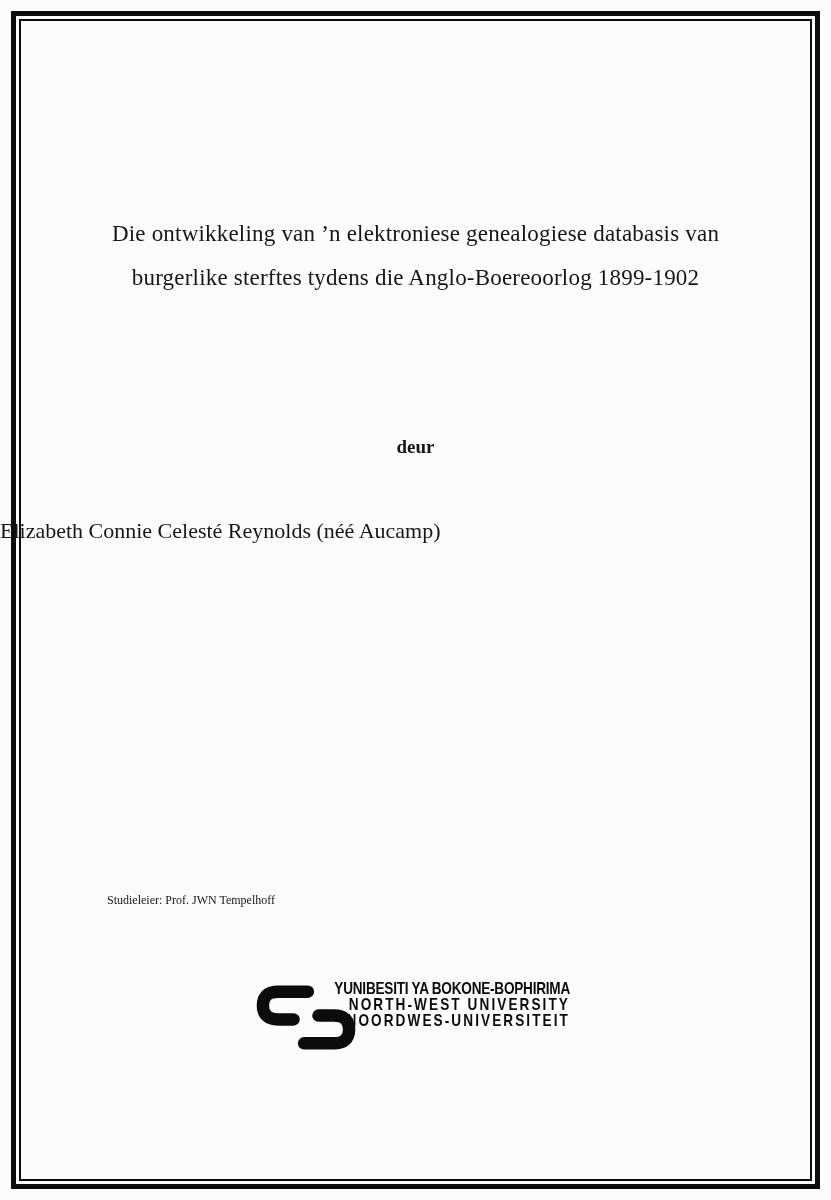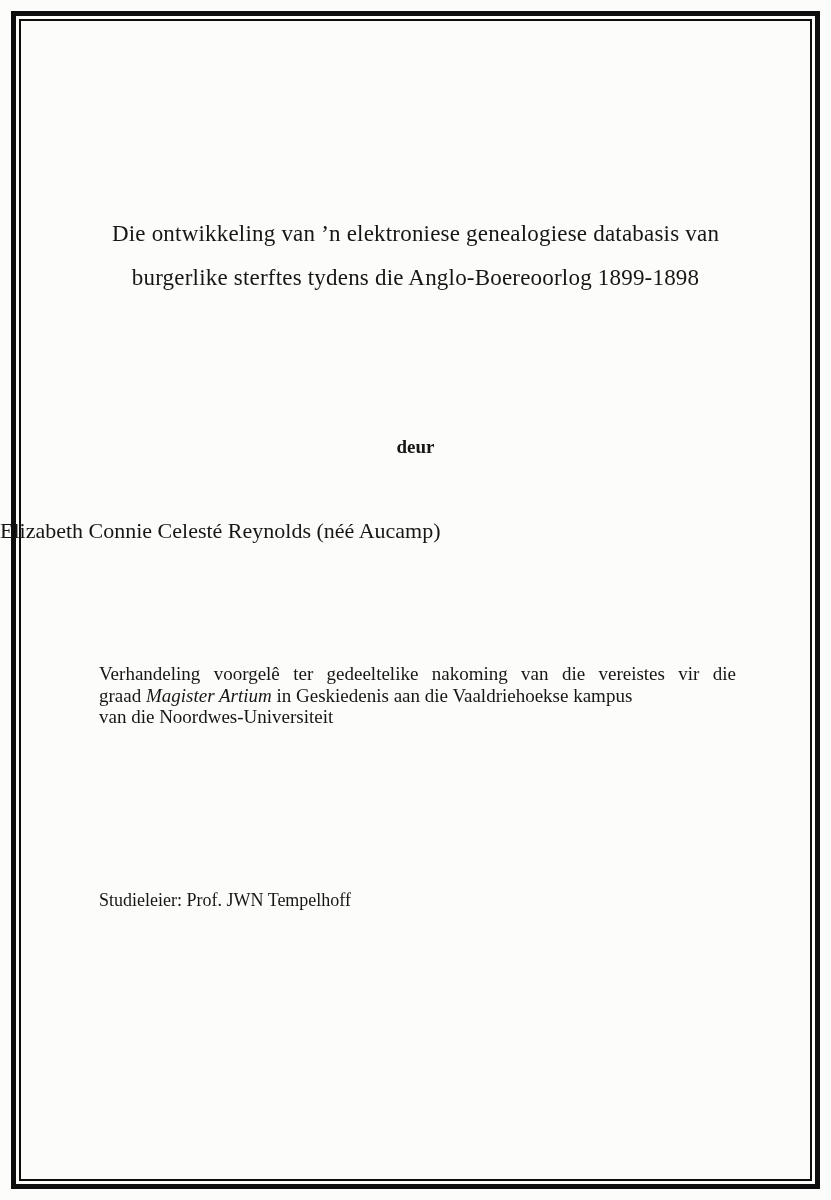--- a/index.html
+++ b/index.html
@@ -59,22 +59,22 @@
     line-height: 21.5px;
   }
   .statement .justified {
     text-align: justify;
     text-align-last: justify;
   }
   .statement .italic { font-style: italic; }
   .supervisor-block {
     position: absolute;
     top: 888px;
-    left: 99px;
-    font-size: 18px;
+    left: 107px;
+    font-size: 12px;
     line-height: 25px;
   }
   .logo {
     position: absolute;
     top: 981px;
     left: 256px;
     width: 314px;
     height: 76px;
   }
   .logo-mark {
@@ -105,31 +105,39 @@
 </head>
 <body>
 
 <div class="page">
 
   <div class="frame-outer"></div>
   <div class="frame-inner"></div>
 
   <div class="thesis-title">
     <div>Die ontwikkeling van ’n elektroniese genealogiese databasis van</div>
-    <div>burgerlike sterftes tydens die Anglo-Boereoorlog 1899-1898</div>
+    <div>burgerlike sterftes tydens die Anglo-Boereoorlog 1899-1902</div>
   </div>
 
   <div class="byline">deur</div>
 
   <div class="author">Elizabeth Connie Celesté Reynolds (néé Aucamp)</div>
 
-  <div class="statement">
-    <div class="justified">Verhandeling voorgelê ter gedeeltelike nakoming van die vereistes vir die</div>
-    <div><span>graad </span><span class="italic">Magister Artium</span><span> in Geskiedenis aan die Vaaldriehoekse kampus</span></div>
-    <div>van die Noordwes-Universiteit</div>
-  </div>
 
   <div class="supervisor-block">
     <div>Studieleier: Prof. JWN Tempelhoff</div>
   </div>
 
+  <div class="logo">
+    <svg class="logo-mark" viewBox="0 0 104 70" xmlns="http://www.w3.org/2000/svg">
+      <g fill="none" stroke="#0c0c0c" stroke-width="13" stroke-linecap="round">
+        <path d="M 54 8 H 23 Q 7 8 7 22.5 Q 7 37 23 37 H 39"></path>
+        <path d="M 50 62 H 81 Q 97 62 97 47.5 Q 97 33 81 33 H 65"></path>
+      </g>
+    </svg>
+    <div class="logo-text">
+      <div class="line1">YUNIBESITI YA BOKONE-BOPHIRIMA</div>
+      <div class="line2">NORTH-WEST UNIVERSITY</div>
+      <div class="line3">NOORDWES-UNIVERSITEIT</div>
+    </div>
+  </div>
 
 </div>
 
 </body></html>

